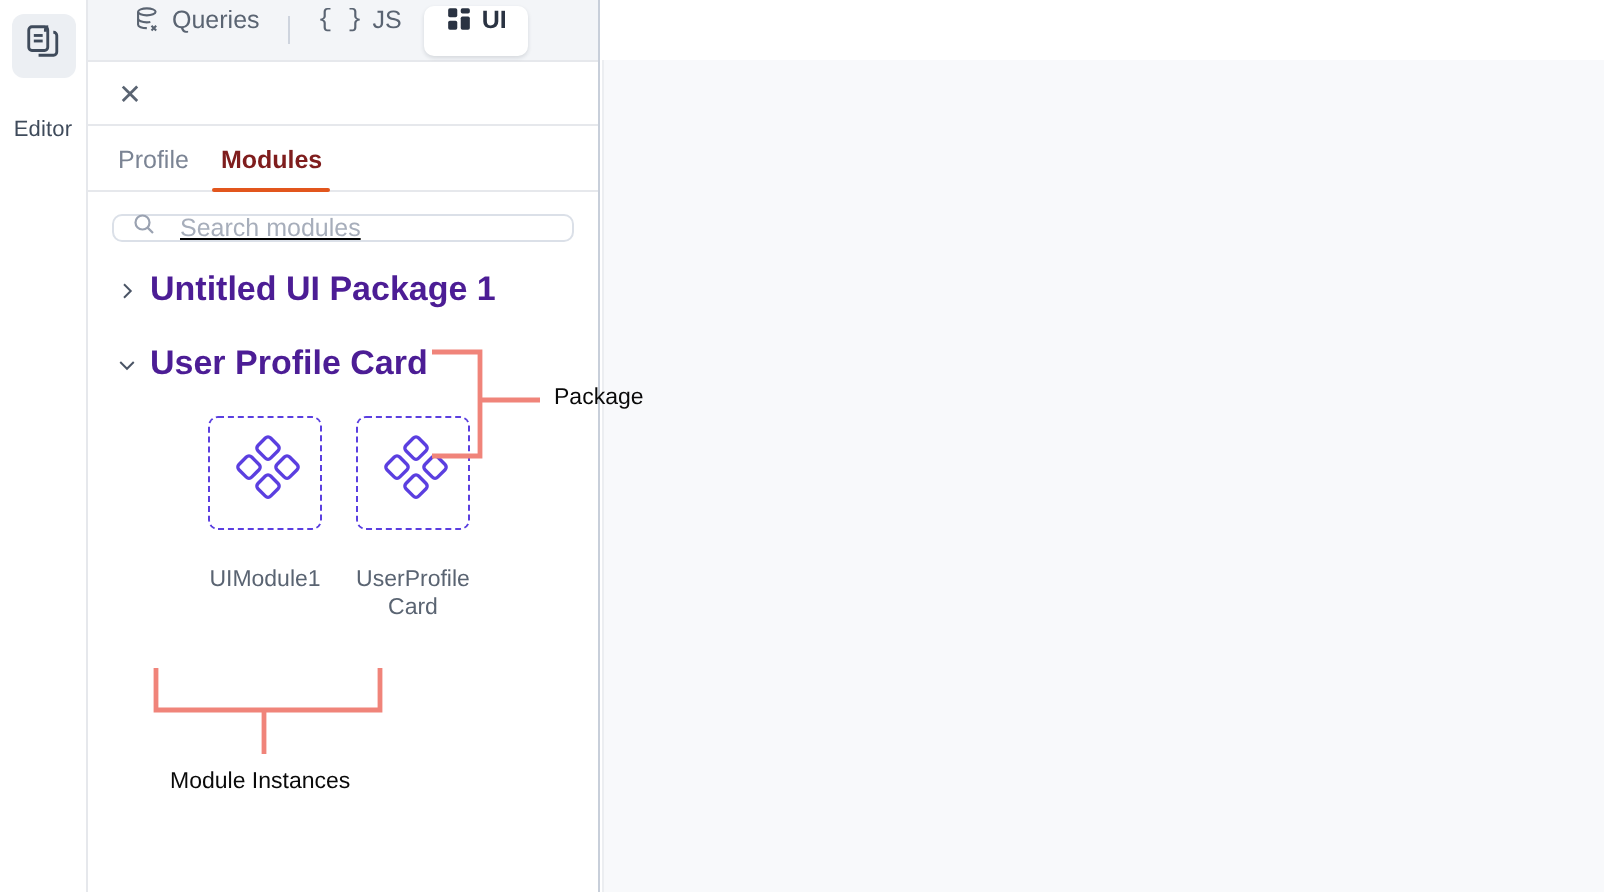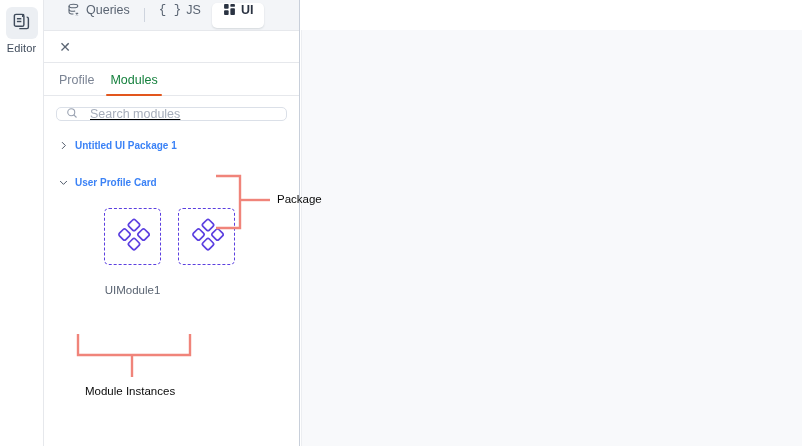--- a/index.html
+++ b/index.html
@@ -15,21 +15,21 @@
   .left-rail {
     position: absolute; left: 0; top: 0; width: 44px; height: 446px;
     background: #ffffff; border-right: 1px solid #e6e8ec;
     display: flex; flex-direction: column; align-items: center; padding-top: 7px;
   }
   .rail-btn {
     width: 32px; height: 32px; border-radius: 6px; background: #eceff3;
     display: flex; align-items: center; justify-content: center;
   }
   .rail-label {
-    margin-top: 3px; font-size: 11px; color: #3f4b5b; letter-spacing: .1px;
+    margin-top: 20px; font-size: 11px; color: #3f4b5b; letter-spacing: .1px;
   }
 
   
   .panel {
     position: absolute; left: 44px; top: 0; width: 256px; height: 446px;
     background: #ffffff; border-right: 1px solid #c8cfda;
   }
 
   
   .tabstrip {
@@ -61,21 +61,21 @@
   }
 
   
   .subtabs {
     height: 33px; display: flex; align-items: flex-end; gap: 0;
     padding-left: 7px; border-bottom: 1px solid #e6e8ec;
   }
   .stab {
     font-size: 12.5px; color: #7b8494; padding: 0 8px 8px 8px; position: relative;
   }
-  .stab.sel { color: #15803d; font-weight: 400; }
+  .stab.sel { color: #7f1d1d; font-weight: 700; }
   .stab.sel::after {
     content: ""; position: absolute; left: 4px; right: 4px; bottom: -1px;
     height: 2.5px; background: #e2561d; border-radius: 2px;
   }
 
   
   .search-wrap { padding: 11px 12px 0 12px; }
   .search-box {
     height: 14px; border: 1px solid #dbe0e8; border-radius: 5px;
     display: flex; align-items: center; gap: 12px; padding: 0 9px; background:#fff;text-decoration:underline;
@@ -85,21 +85,21 @@
     font-family: "Liberation Sans", sans-serif; width: 100%; background: transparent;
   }
   .search-box input::placeholder { color: #a7aebb; }
 
   
   .tree { padding-top: 10px; }
   .tree-row {
     display: flex; align-items: center; gap: 6px; height: 28px; padding-left: 14px;
   }
   .chev { width: 11px; height: 11px; display:flex; align-items:center; justify-content:center; }
-  .tree-label { font-size: 10px; font-weight: 700; color: #3b82f6; }
+  .tree-label { font-size: 17px; font-weight: 700; color: #4c1d95; }
 
   
   .mod-grid { display: flex; gap: 17px; padding: 4px 0 0 60px; }
   .mod-cell { width: 57px; display: flex; flex-direction: column; align-items: center; }
   .mod-tile {
     width: 57px; height: 57px; border: 1.6px dashed #5b3fe0; border-radius: 5px;
     display: flex; align-items: center; justify-content: center; background: #fff;
   }
   .mod-name {
     margin-top: 18px; font-size: 11.5px; color: #5a6472; text-align: center;
@@ -240,20 +240,21 @@
           <div class="mod-tile">
             <span>
               <svg width="34" height="34" viewBox="0 0 44 44" fill="none" stroke="#5b3fe0" stroke-width="2.2" stroke-linejoin="round">
                 <rect x="17.5" y="3.3" width="11.6" height="11.6" rx="2.4" transform="rotate(45 23.3 9.1)"></rect>
                 <rect x="5.2" y="15.6" width="11.6" height="11.6" rx="2.4" transform="rotate(45 11 21.4)"></rect>
                 <rect x="29.8" y="15.6" width="11.6" height="11.6" rx="2.4" transform="rotate(45 35.6 21.4)"></rect>
                 <rect x="17.5" y="27.9" width="11.6" height="11.6" rx="2.4" transform="rotate(45 23.3 33.7)"></rect>
               </svg>
             </span>
           </div>
+          <div class="mod-name">UserProfileCard</div>
         </div>
 
       </div>
     </div>
   </div>
 
   <div class="canvas-top"></div>
   <div class="canvas-body">
     <div class="canvas-inner"></div>
   </div>

